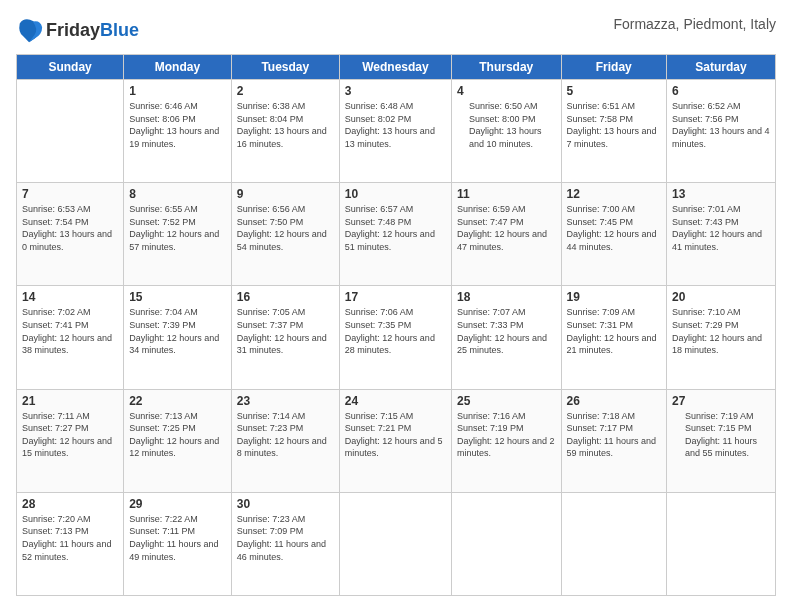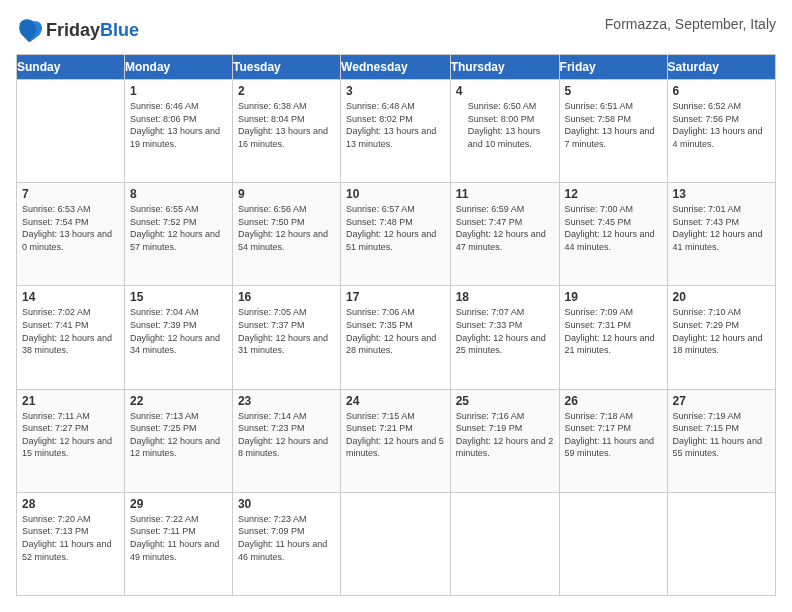--- a/index.html
+++ b/index.html
@@ -48,22 +48,22 @@
     .calendar {
       width: 100%;
       border-collapse: collapse;
       flex: 1;
     }
     .calendar thead tr th {
       background-color: #2a6bbf;
       color: #fff;
       font-size: 12px;
       font-weight: bold;
-      padding: 5px 0;
-      text-align: left;
+      padding: 5px 21px;
+      text-align: center;
       border: 1px solid #ccc;
     }
     .calendar tbody tr td {
       border: 1px solid #ccc;
       vertical-align: top;
       padding: 4px 5px;
       font-size: 9.5px;
       color: #333;
       width: 113px;
       min-height: 70px;
@@ -98,21 +98,21 @@
     <div class="logo">
       <svg class="logo-icon" viewBox="0 0 30 30" xmlns="http://www.w3.org/2000/svg">
         <path d="M4 8 Q8 2 15 4 Q22 6 24 14 Q26 20 20 24 L14 28 L8 22 Q2 18 4 8Z" fill="#1a6bbf"></path>
         <path d="M18 6 Q26 4 28 12 Q28 20 20 24 L14 28 L20 20 Q24 14 18 6Z" fill="#2980d9"></path>
       </svg>
       <div>
         <span style="font-size:18px;font-weight:bold;color:#333;">Friday</span><span style="font-size:18px;font-weight:bold;color:#1a6bbf;">Blue</span>
       </div>
     </div>
     <div class="title-section">
-      <div class="subtitle">Formazza, September, Italy</div>
+      <div class="subtitle">Formazza, Piedmont, Italy</div>
     </div>
   </div>
 
   <table class="calendar">
     <thead>
       <tr>
       <th>Sunday</th>
           <th>Monday</th>
           <th>Tuesday</th>
           <th>Wednesday</th>
@@ -281,21 +281,21 @@
 Daylight: 12 hours and 2 minutes.</div>
           </td>
           <td>
             <span class="day-number">26</span>
             <div class="day-info" style="white-space: pre-line;">Sunrise: 7:18 AM
 Sunset: 7:17 PM
 Daylight: 11 hours and 59 minutes.</div>
           </td>
           <td>
             <span class="day-number">27</span>
-            <div class="day-info" style="white-space: pre-line;">Sunrise: 7:19 AM
+            <div class="day-info" style="white-space: pre-line; margin-left: 13px;">Sunrise: 7:19 AM
 Sunset: 7:15 PM
 Daylight: 11 hours and 55 minutes.</div>
           </td>
         </tr>
         <tr>
           <td>
             <span class="day-number">28</span>
             <div class="day-info" style="white-space: pre-line;">Sunrise: 7:20 AM
 Sunset: 7:13 PM
 Daylight: 11 hours and 52 minutes.</div>

